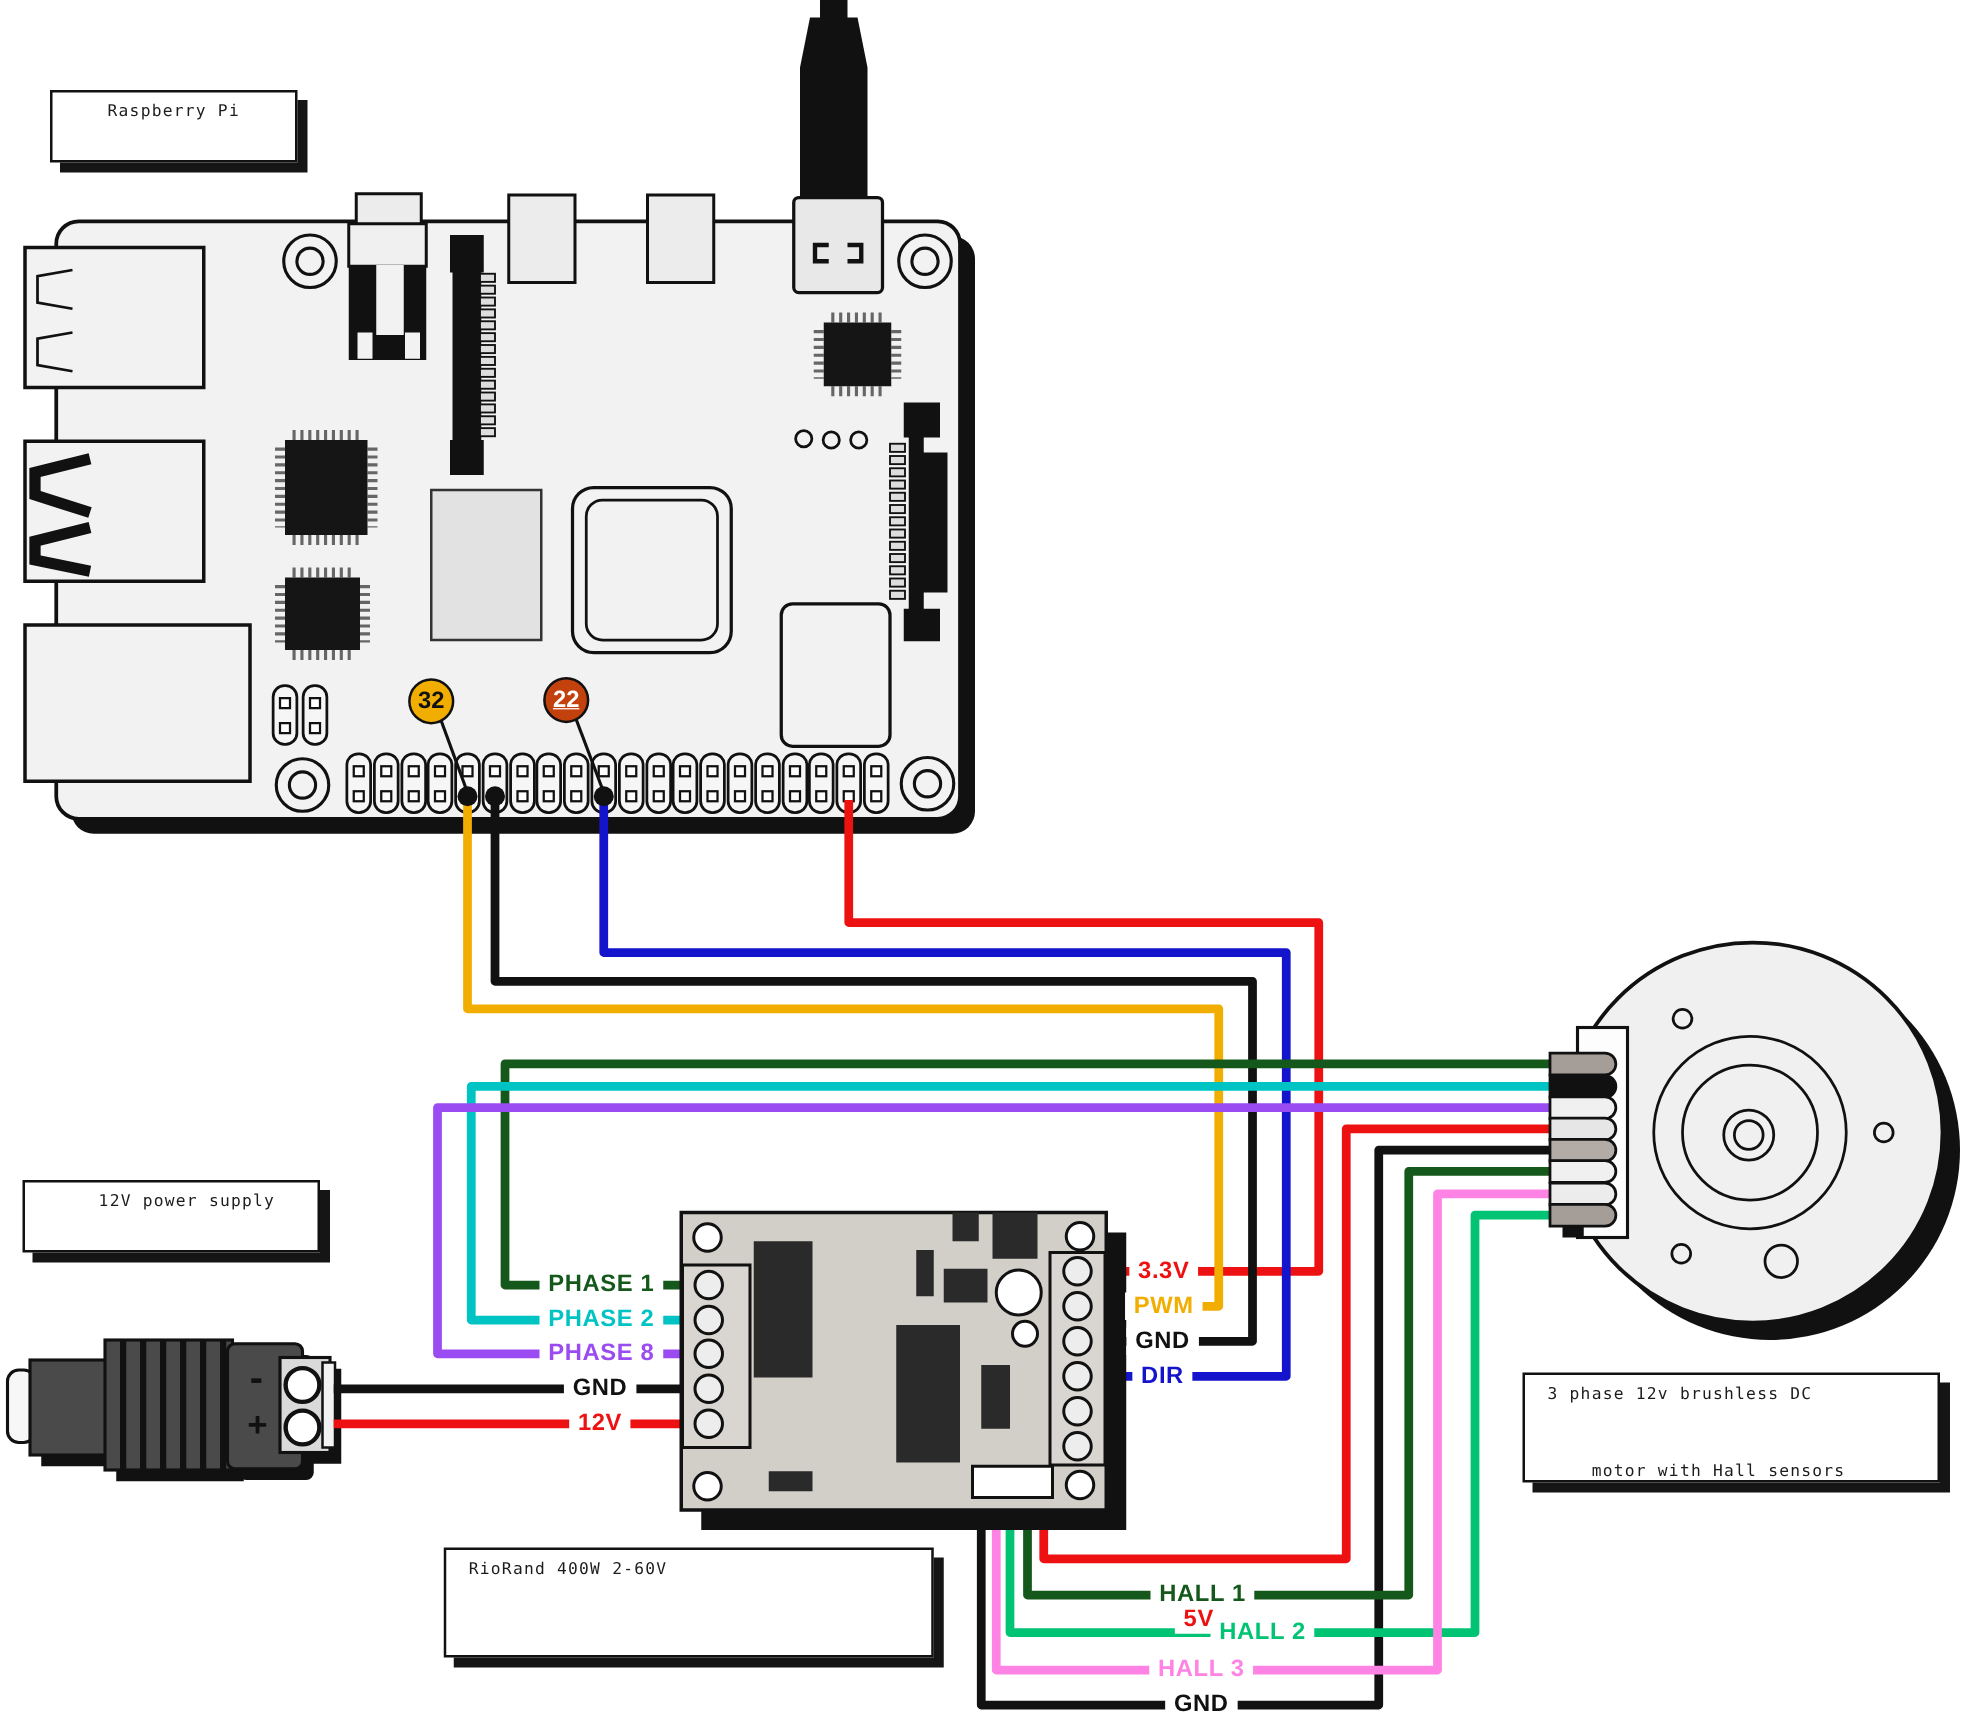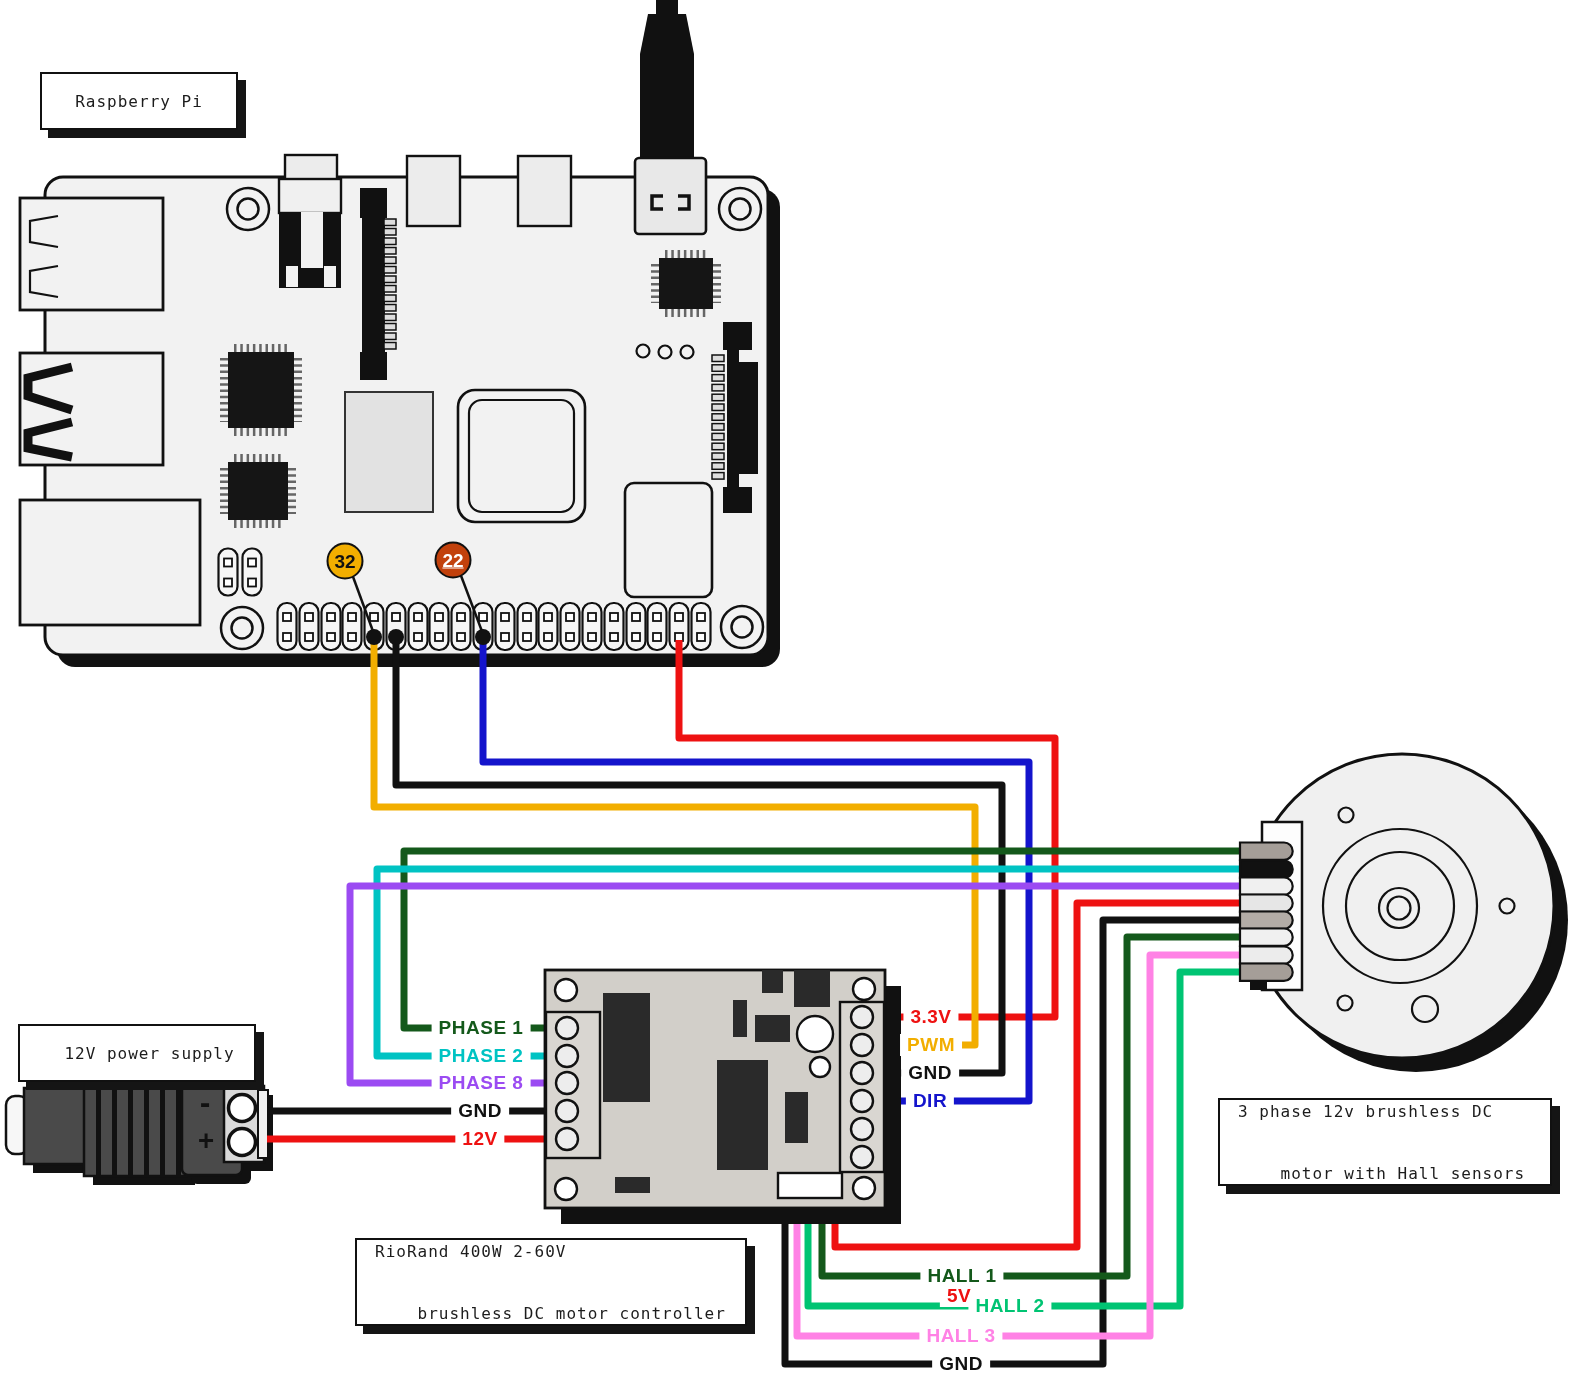--- a/index.html
+++ b/index.html
@@ -1,22 +1,22 @@
 <!DOCTYPE html>
 <html><head>
 <meta charset="utf-8">
 <style>
   html,body{margin:0;padding:0;background:#fff;}
   .stage{position:relative;width:1580px;height:1382px;background:#ffffff;overflow:hidden;
          font-family:"Liberation Sans",sans-serif;}
   .stage svg{position:absolute;left:0;top:0;}
   .label-box{position:absolute;background:#fff;border:2.5px solid #111;
-             box-shadow:8px 8px 0 #151515;display:flex;align-items:center;
+             box-shadow:8px 8px 0 #151515;display:flex;
              font-family:"DejaVu Sans Mono","Liberation Mono",monospace;
-             font-size:16px;color:#1c1c1c;letter-spacing:1px;line-height:31px;
+             font-size:13px;color:#1c1c1c;letter-spacing:1px;line-height:31px;
              padding:0 18px;box-sizing:border-box;white-space:pre;}
   .label-box.center{justify-content:center;}
   .wire-label{position:absolute;transform:translate(-50%,-50%);background:#fff;
               padding:0 7px;font-weight:bold;font-size:19px;letter-spacing:.5px;
               white-space:nowrap;}
   .pin-badge{position:absolute;transform:translate(-50%,-50%);width:33px;height:33px;
              border:2.5px solid #111;border-radius:50%;display:flex;align-items:center;
              justify-content:center;font-weight:bold;font-size:19px;}
   .term-sign{position:absolute;transform:translate(-50%,-50%);color:#111;
              font-weight:bold;font-size:26px;font-family:"DejaVu Sans Mono",monospace;}
@@ -311,26 +311,26 @@
       <path fill="#f0f0f0" d="M1240,928.5 H1284 A8.7,8.7 0 0 1 1292.7,937.2 A8.7,8.7 0 0 1 1284,945.9 H1240 Z"></path>
       <path fill="#ececec" d="M1240,946.5 H1284 A8.7,8.7 0 0 1 1292.7,955.2 A8.7,8.7 0 0 1 1284,963.9 H1240 Z"></path>
       <path fill="#a59e98" d="M1240,963.5 H1284 A8.7,8.7 0 0 1 1292.7,972.2 A8.7,8.7 0 0 1 1284,980.9 H1240 Z"></path>
     </g>
   </g>
 </svg>
 
   <div class="label-box center" style="left:40px;top:72px;width:198px;height:58px;">
     <span>Raspberry Pi</span>
   </div>
-  <div class="label-box center" style="left:18px;top:1024px;width:238px;height:58px;padding-left:43px;">
+  <div class="label-box center" style="left:18px;top:944px;width:238px;height:58px;padding-left:43px;">
     <span>12V power supply</span>
   </div>
   <div class="label-box" style="left:355px;top:1238px;width:392px;height:88px;">
     <span><span>RioRand 400W 2-60V</span><br>
-    <span>brushless DC motor controller</span></span>
+    </span>
   </div>
   <div class="label-box" style="left:1218px;top:1098px;width:334px;height:88px;">
     <span><span>3 phase 12v brushless DC</span><br>
     <span>motor with Hall sensors</span></span>
   </div>
 
   <div class="pin-badge" style="left: 345px; top: 561px; color: rgb(17, 17, 17); background-color: rgb(242, 174, 0);">32</div>
   <div class="pin-badge" style="left: 453px; top: 560px; color: rgb(255, 255, 255); background-color: #c2410c; text-decoration: underline;">22</div>
 
   <div class="term-sign" style="left:205px;top:1104px;">-</div>

